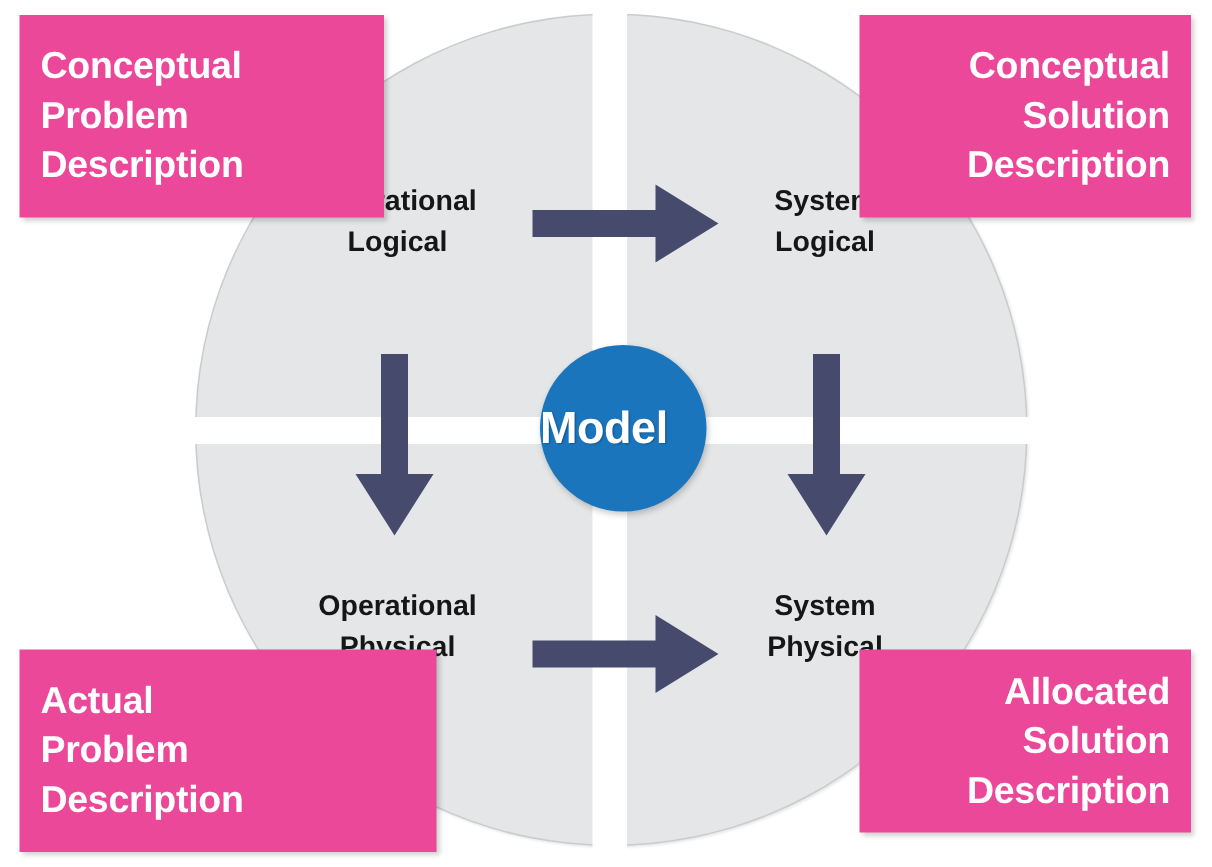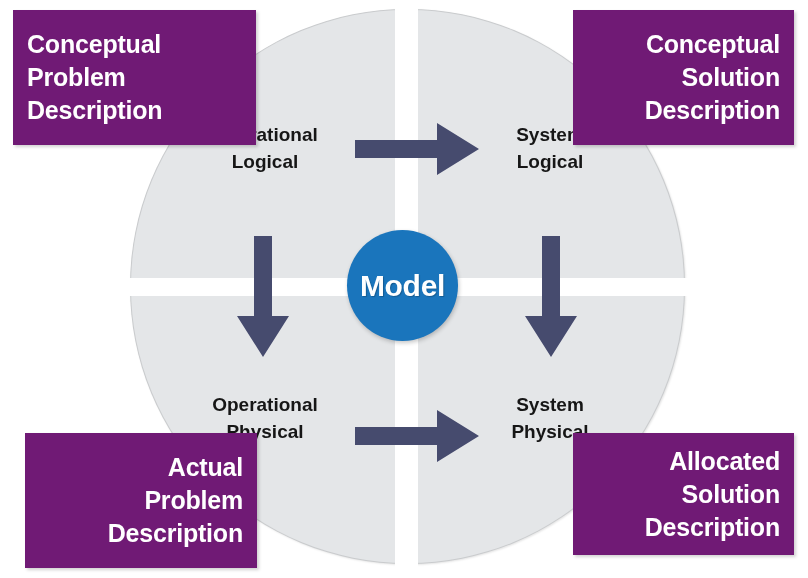--- a/index.html
+++ b/index.html
@@ -14,39 +14,39 @@
     position: relative;
     width: 808px;
     height: 578px;
     background: #ffffff;
     overflow: hidden;
   }
 
   
   .corner-box {
     position: absolute;
-    background: #701a75;
+    background: #ec4899;
     box-sizing: border-box;
     display: flex;
     flex-direction: column;
     justify-content: center;
     color: #ffffff;
     font-weight: bold;
     font-size: 25px;
     line-height: 1.32;
     letter-spacing: -0.2px;
     padding: 0 14px;
     box-shadow: 2px 2px 3px rgba(0,0,0,0.18);
     z-index: 40;
   }
   .corner-box .line { white-space: nowrap; }
 
   #box-tl { left: 13px;  top: 10px;   width: 243px; height: 135px; text-align: left; }
   #box-tr { left: 573px; top: 10px;   width: 221px; height: 135px; text-align: right; }
-  #box-bl { left: 13px;  top: 433px;  width: 232px; height: 135px; text-align: right; margin-left: 12px; }
+  #box-bl { left: 13px;  top: 433px;  width: 278px; height: 135px; text-align: left; }
   #box-br { left: 573px; top: 433px;  width: 221px; height: 122px; text-align: right; }
 
   
   .quad {
     position: absolute;
     width: 277px;
     height: 277px;
     background: #e4e6e8;
     border: 1px solid #c9cbcd;
     box-sizing: border-box;
@@ -104,30 +104,29 @@
   .arrow-shape { fill: #464b6e; }
 
   #arrow-top    { left: 355px; top: 123px; }
   #arrow-bottom { left: 355px; top: 410px; }
   #arrow-left   { left: 237px; top: 236px; }
   #arrow-right  { left: 525px; top: 236px; }
 
   
   #model-circle {
     position: absolute;
-    left: 347px;
+    left: 360px;
     top: 230px;
     width: 111px;
     height: 111px;
     border-radius: 50%;
     background: #1a75bc;
     z-index: 50;
     display: flex;
     align-items: center;
-    justify-content: center;
     box-shadow: 1px 2px 4px rgba(0,0,0,0.22);
   }
   #model-circle .model-text {
     color: #ffffff;
     font-weight: bold;
     font-size: 30px;
     letter-spacing: -0.3px;
     text-shadow: 1px 1px 1px rgba(0,0,0,0.22);
   }
 </style>

